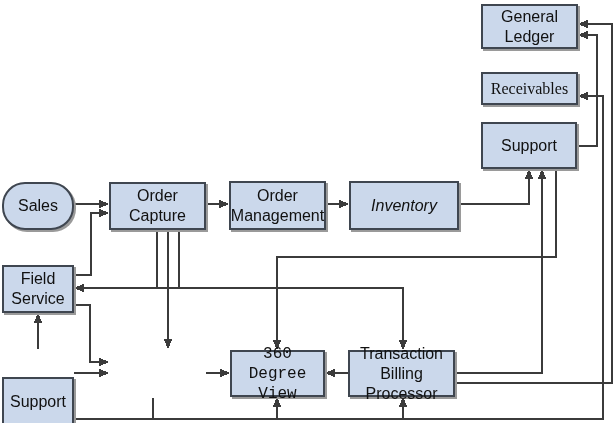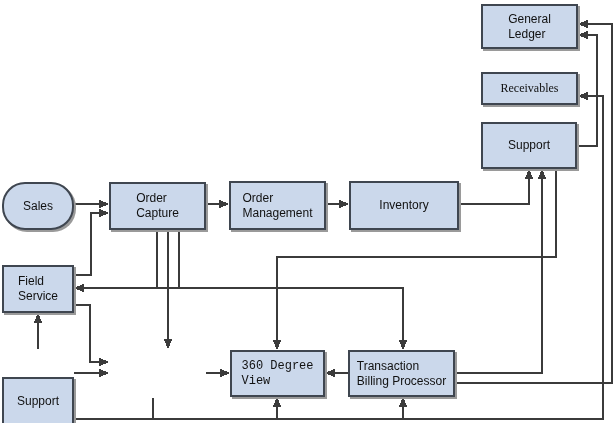--- a/index.html
+++ b/index.html
@@ -18,35 +18,35 @@
     overflow:hidden;
   }
   .wires{position:absolute;left:0;top:0;width:615px;height:423px;}
   .node{
     position:absolute;
     box-sizing:border-box;
     background:var(--node-fill);
     border:2px solid var(--node-border);
     box-shadow:2px 2px 0 var(--shadow);
     color:var(--text);
-    font-size:12px;
+    font-size:16px;
     line-height:1.25;
     display:flex;
     align-items:center;
     justify-content:center;
-    text-align:left;
+    text-align:center;
     white-space:pre-line;
   }
   .n-general-ledger{left:481px;top:4px;width:97px;height:45px;}
   .n-receivables{left:481px;top:72px;width:97px;height:33px;font-family:Liberation Serif, serif;}
   .n-billing{left:481px;top:122px;width:96px;height:47px;}
   .n-sales{left:2px;top:182px;width:72px;height:48px;border-radius:23px;}
   .n-order-capture{left:109px;top:182px;width:97px;height:48px;}
   .n-order-management{left:229px;top:181px;width:97px;height:49px;}
-  .n-inventory{left:349px;top:181px;width:110px;height:49px;}
+  .n-inventory{left:349px;top:181px;width:110px;height:49px;font-style:italic;}
   .n-field-service{left:2px;top:265px;width:72px;height:48px;}
   .n-support{left:2px;top:349px;width:72px;height:49px;margin-top:28px;}
   .n-agreements{left:109px;top:349px;width:97px;height:49px;}
   .n-360-degree-view{left:230px;top:350px;width:95px;height:47px;font-family:Liberation Mono, monospace;}
   .n-transaction-billing-processor{left:348px;top:350px;width:107px;height:47px;}
 </style>
 </head>
 <body>
 
 <div class="canvas">

